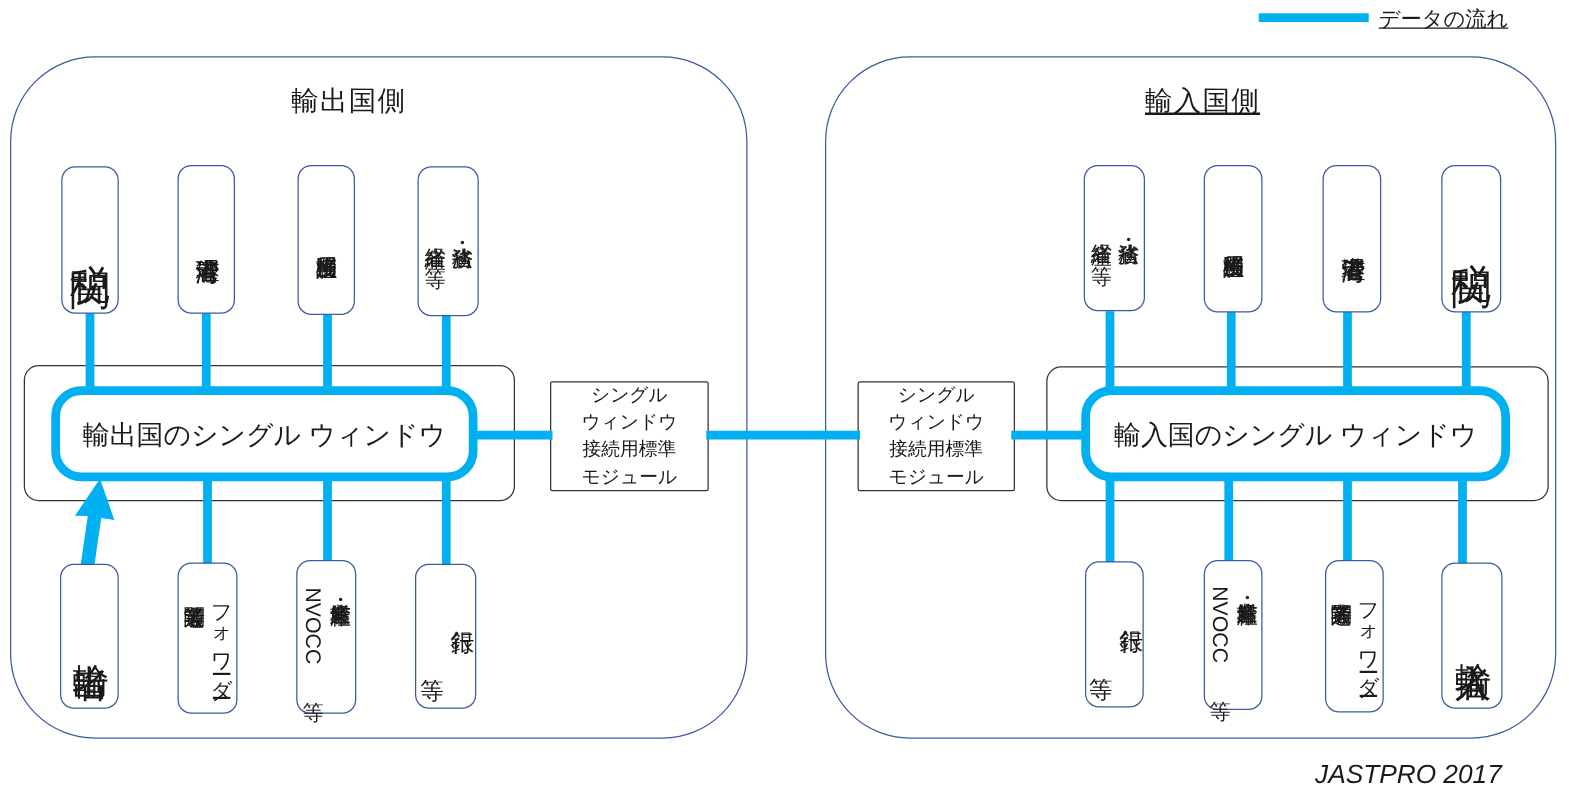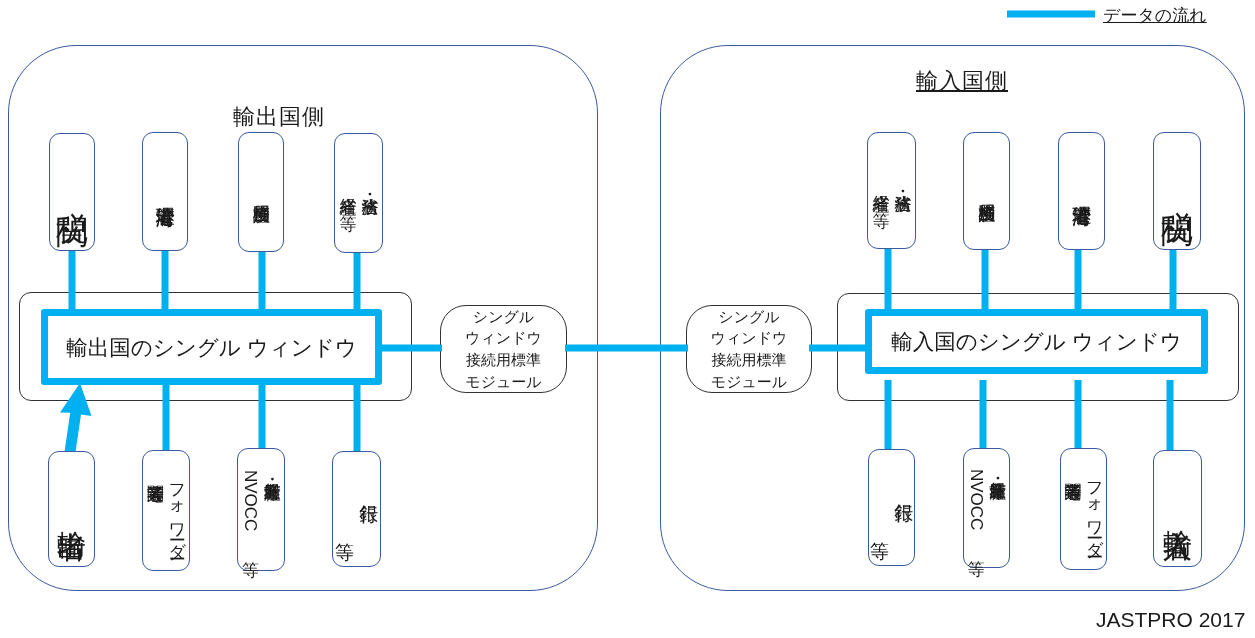--- a/index.html
+++ b/index.html
@@ -9,23 +9,23 @@
   .container { border:1.6px solid var(--line,#3C5AA0); border-radius:68px; z-index:1; }
   .side-title { font-size:22px; z-index:4; letter-spacing:1px; }
   .small-box { border:1.6px solid var(--line,#3C5AA0); border-radius:11px; background:#fff;
                display:flex; align-items:center; justify-content:center; z-index:3; }
   .vtext { writing-mode:vertical-rl; text-orientation:mixed; white-space:pre-line; line-height:1.28; }
   .fs17 { font-size:17px; }
   .fs19 { font-size:19px; }
   .big2 { font-size:32px; letter-spacing:6px; }
   .big3 { font-size:29px; letter-spacing:1px; }
   .sw-outer { border:1.4px solid #333; border-radius:12px; z-index:1; background:#fff; }
-  .sw-blue { border:7px solid var(--flow,#00B0F0); border-radius:3px; background:#fff;
+  .sw-blue { border:7px solid var(--flow,#00B0F0); border-radius:24px; background:#fff;
              display:flex; align-items:center; justify-content:center; font-size:21.5px; z-index:3; }
-  .module { border:1.4px solid #333; border-radius:26px; background:#fff;
+  .module { border:1.4px solid #333; border-radius:2px; background:#fff;
             display:flex; align-items:center; justify-content:center; text-align:center;
             font-size:15px; line-height:1.45; white-space:pre-line; z-index:1; }
   svg.flow-layer { position:absolute; left:0; top:0; z-index:2; }
   .legend-label { font-size:17px; z-index:4;text-decoration:underline; }
   .credit { font-size:21px; z-index:4; }
 </style>
 </head>
 <body>
 
 <svg class="flow-layer" width="1255" height="638">
@@ -54,32 +54,32 @@
   <line class="flow" x1="809" y1="348" x2="867" y2="348" stroke="#00B0F0" stroke-width="7"></line>
 
   <line class="flow" x1="1007" y1="14" x2="1095" y2="14" stroke="#00B0F0" stroke-width="7"></line>
 
   <polygon class="flowfill" points="80,383 91.5,416 81,414.4 75.4,452.8 64.6,451.2 70.2,412.8 60,412.5" fill="#00B0F0"></polygon>
 </svg>
 
 <div class="abs legend-label" style="left:1103px; top:4px;">データの流れ</div>
 
 <div class="abs container" style="left:8px; top:45px; width:590px; height:546px;"></div>
-<div class="abs side-title" style="left:233px; top:66px;margin-top:36px;">輸出国側</div>
+<div class="abs side-title" style="left:233px; top:66px;">輸出国側</div>
 
 <div class="abs container" style="left:660px; top:45px; width:585px; height:546px;"></div>
 <div class="abs side-title" style="left:916px; top:66px;text-decoration:underline;">輸入国側</div>
 
 <div class="abs sw-outer" style="left:19px; top:292px; width:393px; height:109px;"></div>
 <div class="abs sw-blue" style="left:41px; top:309px; width:341px; height:76px;">
   <span>輸出国のシングル ウィンドウ</span>
 </div>
 
 <div class="abs sw-outer" style="left:837px; top:293px; width:402px; height:108px;"></div>
-<div class="abs sw-blue" style="left:865px; top:309px; width:343px; height:65px;">
+<div class="abs sw-blue" style="left:865px; top:309px; width:343px; height:76px;">
   <span>輸入国のシングル ウィンドウ</span>
 </div>
 
 <div class="abs module" style="left:440px; top:305px; width:127px; height:88px;">
   <span>シングル
 ウィンドウ
 接続用標準
 モジュール</span>
 </div>
 <div class="abs module" style="left:686px; top:305px; width:126px; height:88px;">
@@ -142,13 +142,13 @@
 NVOCC　等</span>
 </div>
 <div class="abs small-box" style="left:1060px; top:448px; width:47px; height:122px;">
   <span class="vtext fs17">フォワーダー
 通関業者等</span>
 </div>
 <div class="abs small-box" style="left:1153px; top:450px; width:49px; height:117px;">
   <span class="vtext big3">輸入者</span>
 </div>
 
-<div class="abs credit" style="left:1096px; top:608px;">JASTPRO 2017</div>
+<div class="abs credit" style="left:1052px; top:608px;font-style:italic;">JASTPRO 2017</div>
 
 </body></html>

